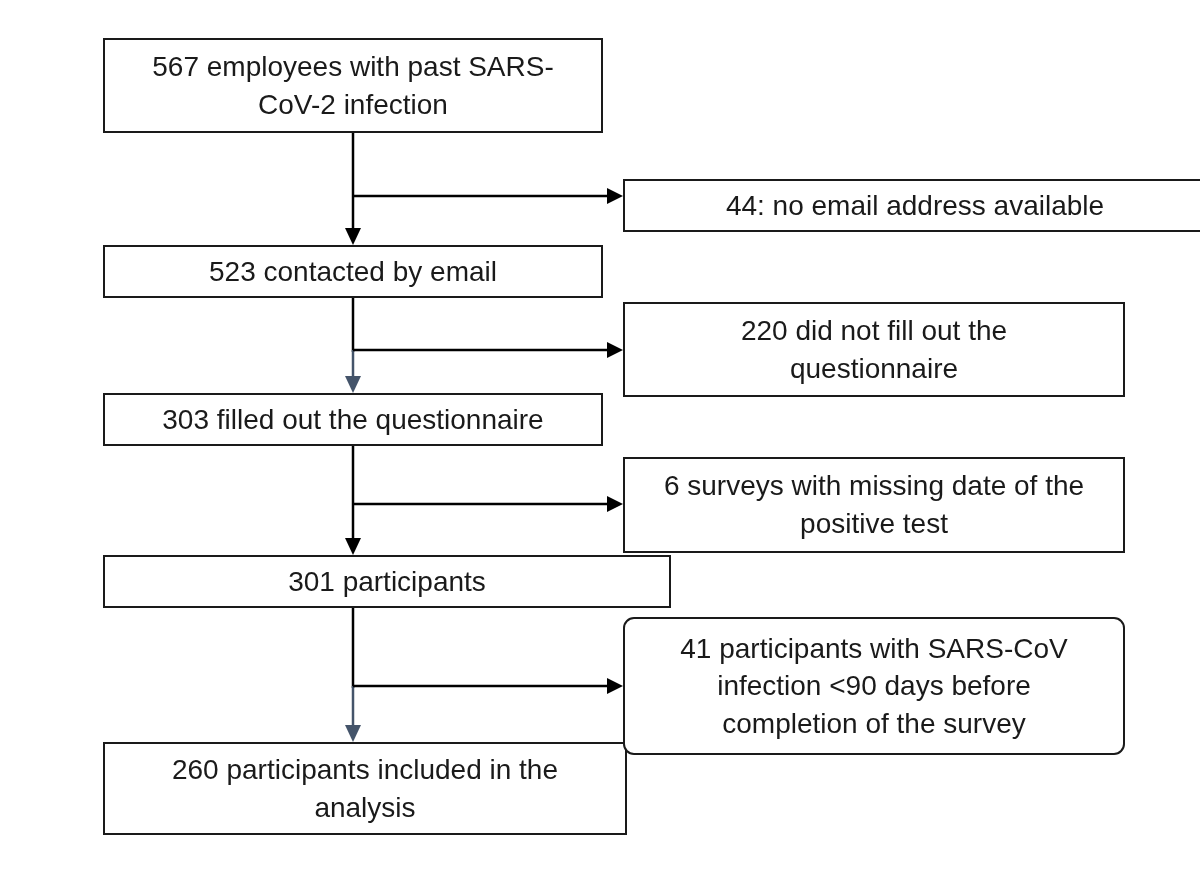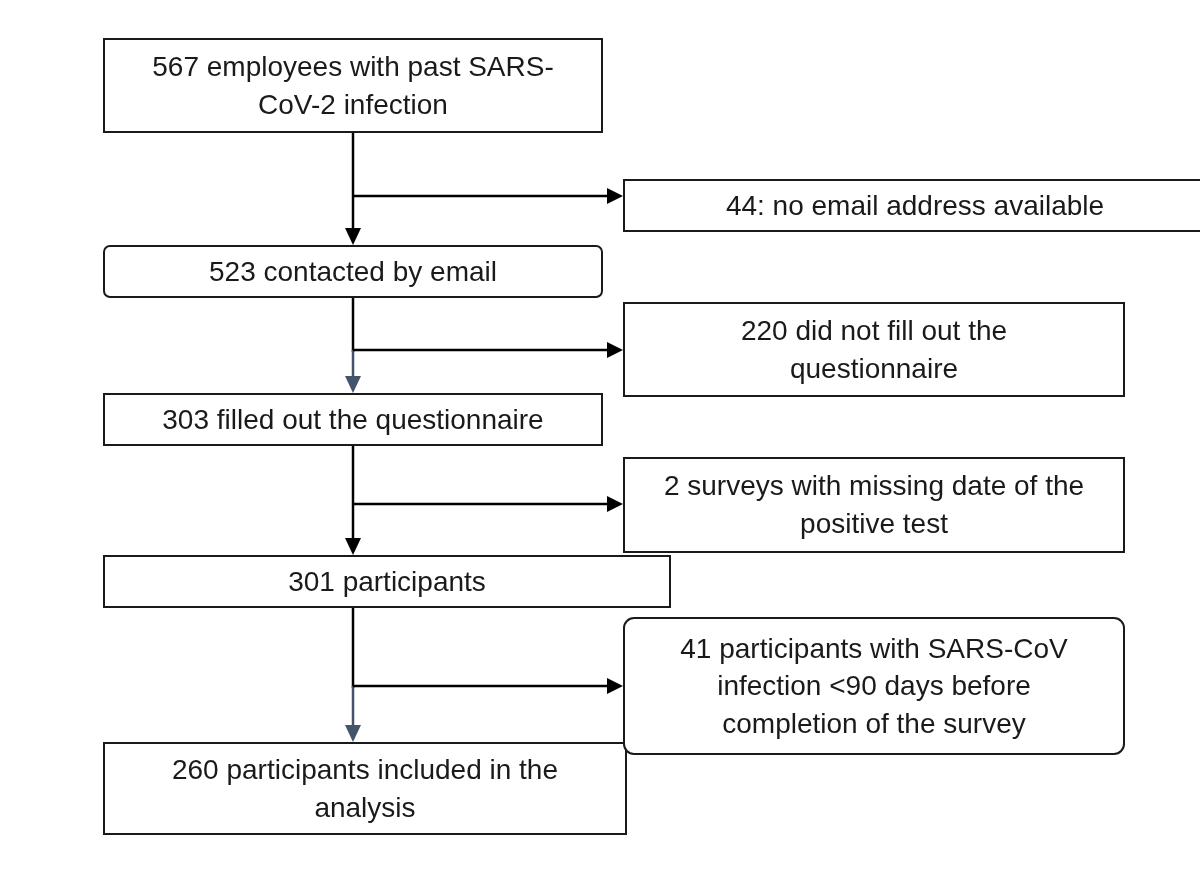--- a/index.html
+++ b/index.html
@@ -38,21 +38,21 @@
     justify-content: center;
     text-align: center;
     color: var(--text-color);
     font-size: 28px;
     line-height: 1.34;
     padding: 2px 10px;
   }
   .box-line { white-space: nowrap; }
   
   .b-employees    { left: 103px; top:  38px; width: 500px; height:  95px; }
-  .b-contacted    { left: 103px; top: 245px; width: 500px; height:  53px; border-radius: 7px; }
+  .b-contacted    { left: 103px; top: 245px; width: 500px; height:  53px; }
   .b-filled       { left: 103px; top: 393px; width: 500px; height:  53px; }
   .b-participants { left: 103px; top: 555px; width: 568px; height:  53px; }
   .b-included     { left: 103px; top: 742px; width: 524px; height:  93px; }
   
   .b-noemail      { left: 623px; top: 170px; width: 584px; height:  53px; margin-top: 9px; }
   .b-notfilled    { left: 623px; top: 302px; width: 502px; height:  95px; }
   .b-missingdate  { left: 623px; top: 457px; width: 502px; height:  96px; }
   .b-recent       { left: 623px; top: 617px; width: 502px; height: 138px; border-radius: 11px; }
   
   .line-k { stroke: var(--arrow-black); stroke-width: 2.5; fill: none; }
@@ -131,21 +131,21 @@
   <div class="flow-box b-noemail">
     <div class="box-line">44: no email address available</div>
   </div>
 
   <div class="flow-box b-notfilled">
     <div class="box-line">220 did not fill out the</div>
     <div class="box-line">questionnaire</div>
   </div>
 
   <div class="flow-box b-missingdate">
-    <div class="box-line">2 surveys with missing date of the</div>
+    <div class="box-line">6 surveys with missing date of the</div>
     <div class="box-line">positive test</div>
   </div>
 
   <div class="flow-box b-recent">
     <div class="box-line">41 participants with SARS-CoV</div>
     <div class="box-line">infection &lt;90 days before</div>
     <div class="box-line">completion of the survey</div>
   </div>
 
 </div>

